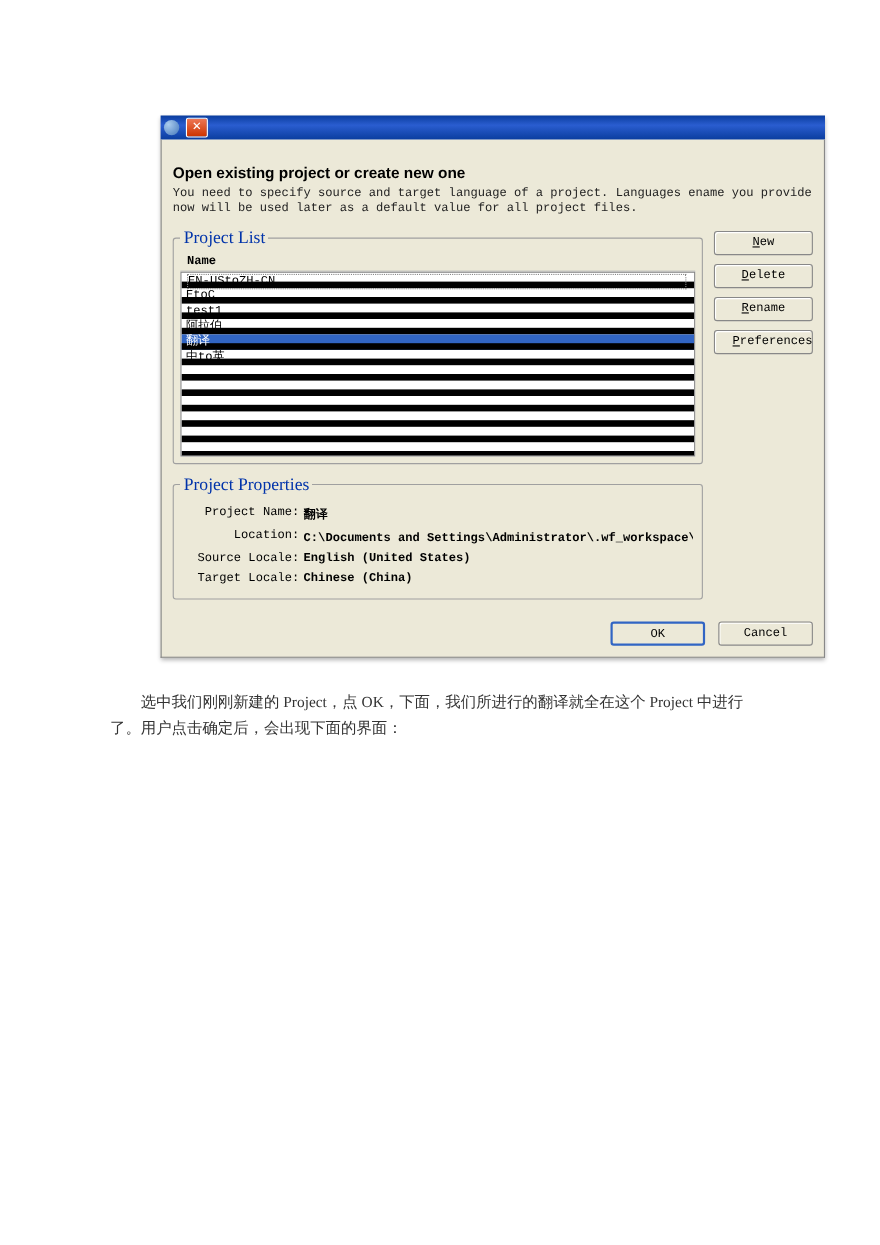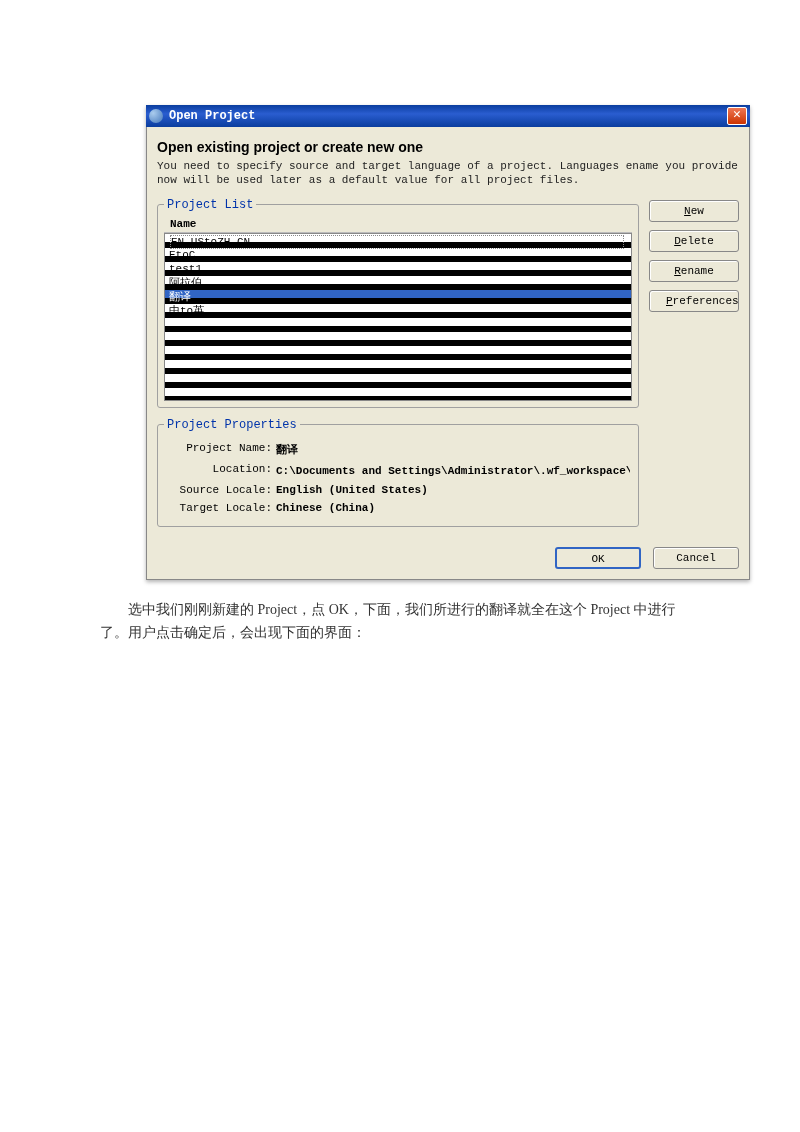--- a/index.html
+++ b/index.html
@@ -58,21 +58,21 @@
     background: #ece9d8;
     border: 1px solid #888;
     border-top: none;
     padding: 6px 10px 10px 10px;
   }
   .heading {
     font-family: Tahoma, sans-serif;
     font-weight: bold;
     font-size: 14px;
     color: #000;
-    margin: 6px 0 4px 0;
+    margin: 16px 0 4px 0;
   }
   .description {
     font-family: "Courier New", monospace;
     font-size: 11px;
     color: #222;
     line-height: 1.3;
     margin-bottom: 10px;
   }
   .main-row {
     display: flex;
@@ -89,22 +89,22 @@
     padding-top: 2px;
   }
   fieldset {
     border: 1px solid #a0a0a0;
     border-radius: 3px;
     padding: 4px 6px 6px 6px;
     margin: 0 0 10px 0;
   }
   fieldset legend {
     color: #0033aa;
-    font-family: Liberation Mono, monospace;
-    font-size: 12px;
+    font-family: Liberation Serif, serif;
+    font-size: 16px;
     padding: 0 3px;
   }
   .list-header {
     font-family: "Courier New", monospace;
     font-size: 11px;
     padding: 2px 6px;
     border-bottom: 1px solid #bbb;
     color: #000;
     font-weight: bold;
   }
@@ -164,37 +164,36 @@
   }
   .bottom-row {
     display: flex;
     justify-content: flex-end;
     gap: 12px;
     margin-top: 10px;
   }
   .bottom-row .btn { width: 86px; }
   .btn.ok { border: 2px solid #3165c4; box-shadow: none; }
   .caption {
-    margin: 18px 100px 0 100px;
+    margin: 30px 100px 0 100px;
     font-family: "SimSun", serif;
     font-size: 14px;
     color: #333;
     line-height: 1.7;
     text-indent: 2em;
   }
 </style>
 </head>
 <body>
 
 <div class="page">
   <div class="dialog-wrapper">
 
     <div class="title-bar">
       <span class="title-icon"></span>
-      <span class="title-text">Open Project</span>
       <div class="close-btn">✕</div>
     </div>
 
     <div class="dialog-body">
 
       <div class="heading">Open existing project or create new one</div>
       <div class="description">You need to specify source and target language of a project. Languages ename you provide now will be used later as a default value for all project files.</div>
 
       <div class="main-row">
 

